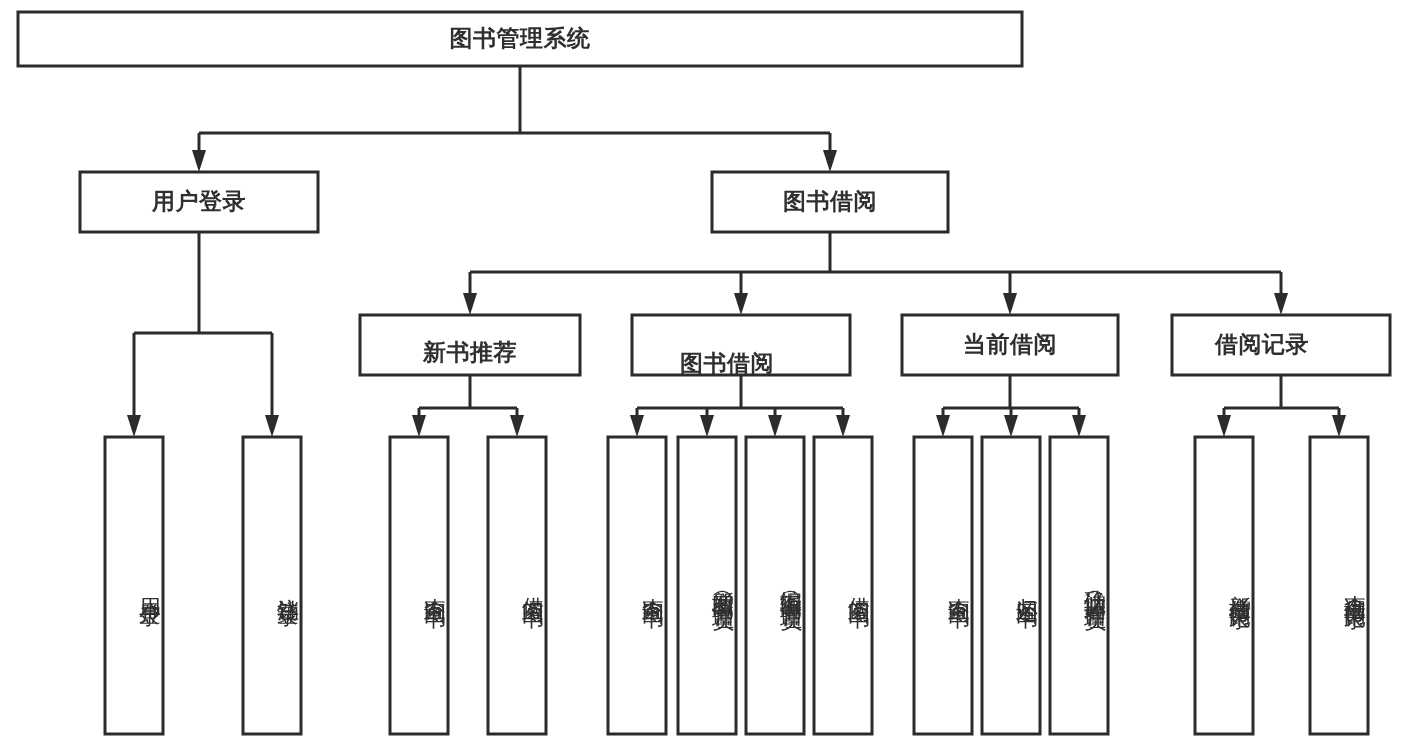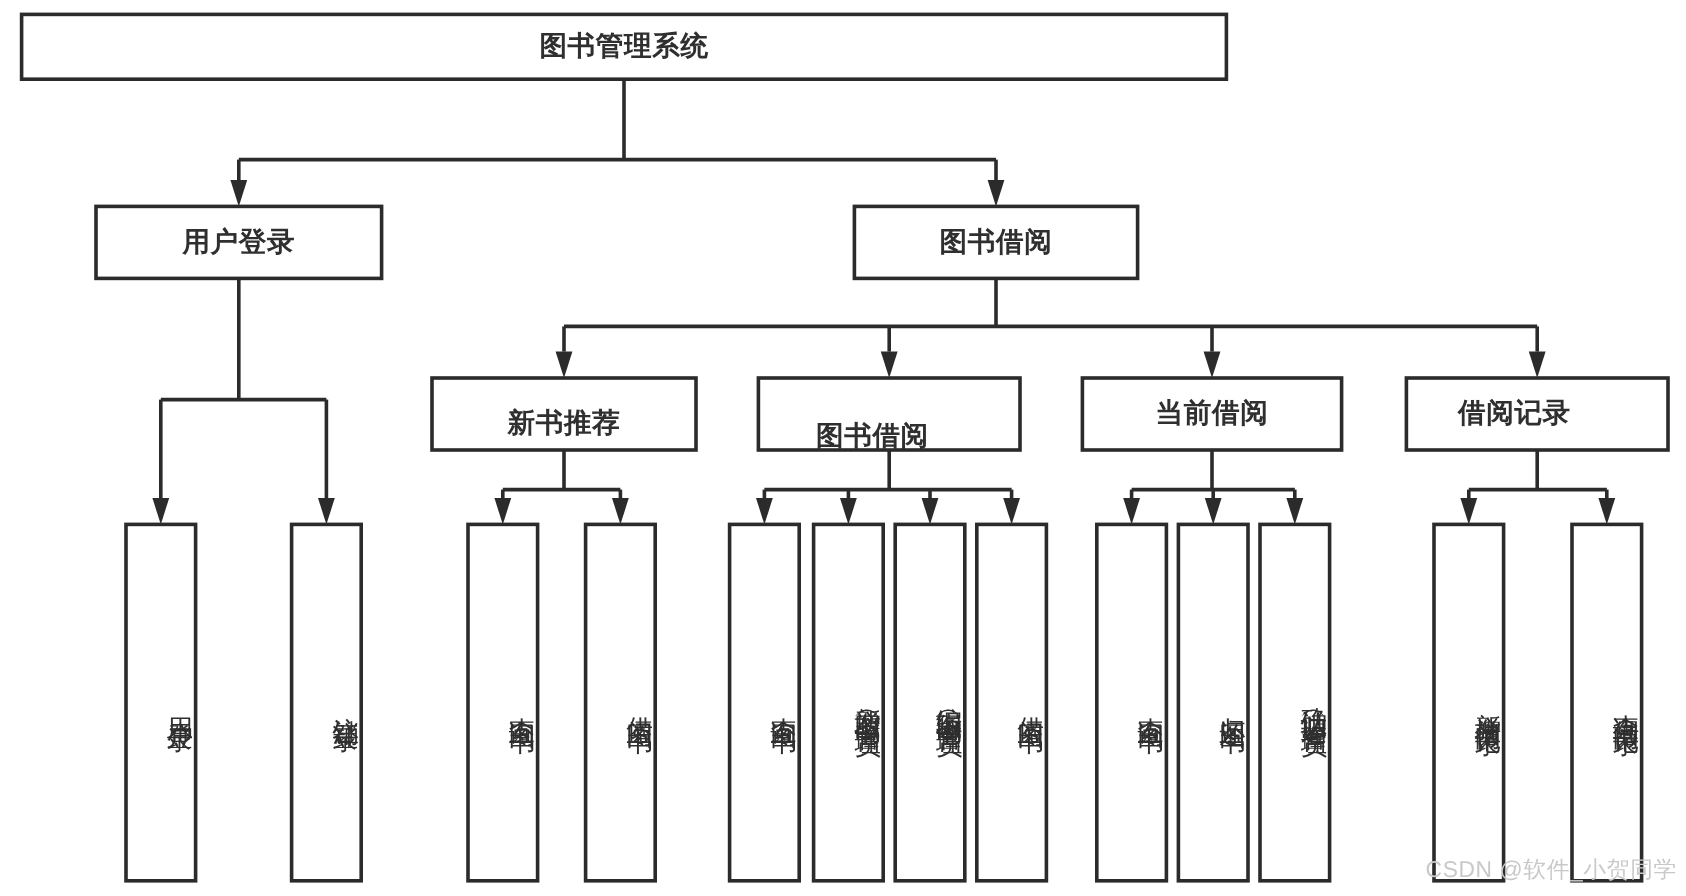--- a/index.html
+++ b/index.html
@@ -172,14 +172,13 @@
       <div class="node-label vertical" style="left: 746px; top: 437px; width: 58px; height: 297px;">编辑图书（管理员）</div>
       <div class="node-label vertical" style="left: 814px; top: 437px; width: 58px; height: 297px;">借阅图书</div>
       <div class="node-label horizontal" style="left: 902px; top: 315px; width: 216px; height: 60px;">当前借阅</div>
       <div class="node-label vertical" style="left: 914px; top: 437px; width: 58px; height: 297px;">查询图书</div>
       <div class="node-label vertical" style="left: 982px; top: 437px; width: 58px; height: 297px;">归还图书</div>
       <div class="node-label vertical" style="left: 1050px; top: 437px; width: 58px; height: 297px;">确认归还（管理员）</div>
       <div class="node-label horizontal" style="left: 1172px; top: 315px; width: 180px; height: 60px;">借阅记录</div>
       <div class="node-label vertical" style="left: 1195px; top: 437px; width: 58px; height: 297px;">新增借阅记录</div>
       <div class="node-label vertical" style="left: 1310px; top: 437px; width: 58px; height: 297px;">查询借阅记录</div>
     </div>
-  <div class="watermark" style="left: 1188px; top: 712px;">CSDN @软件_小贺同学</div>
 </div>
 
 </body></html>

